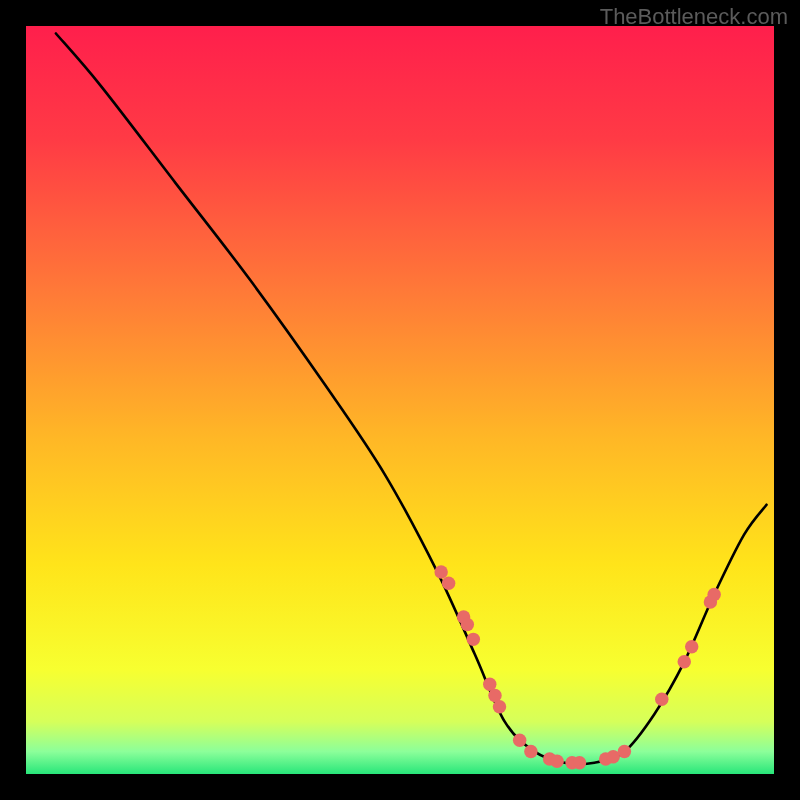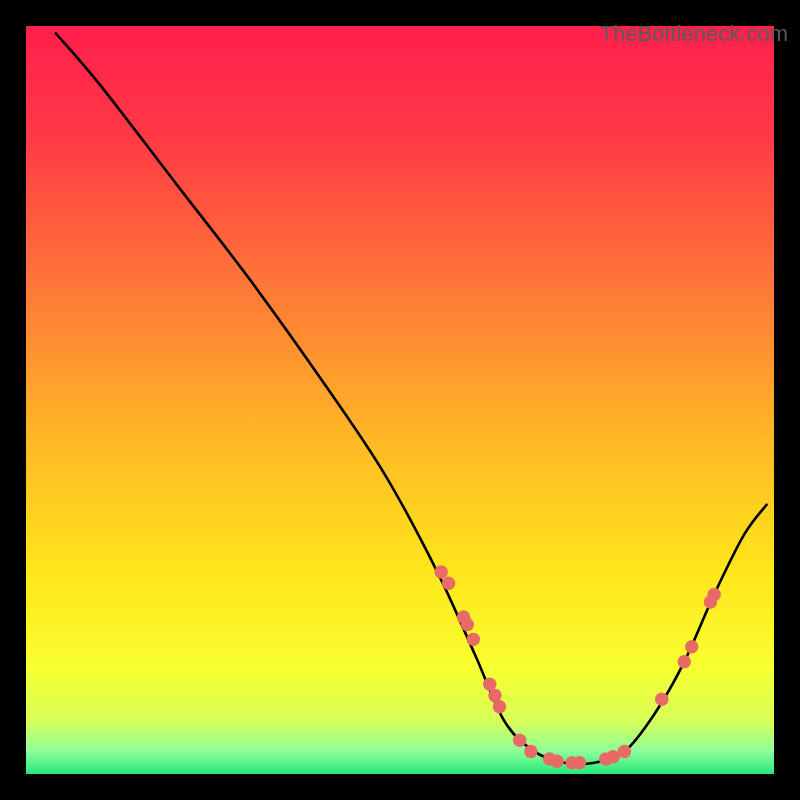--- a/index.html
+++ b/index.html
@@ -28,21 +28,20 @@
   }
   .watermark {
     position: absolute;
     top: 4px;
     right: 12px;
     font-family: Arial, Helvetica, sans-serif;
     font-size: 22px;
     font-weight: 500;
     color: #5b5b5b;
     letter-spacing: 0px;
-    margin-top: 17px;
   }
   svg.plot {
     position: absolute;
     left: 0;
     top: 0;
     width: 100%;
     height: 100%;
   }
 </style>
 </head>

